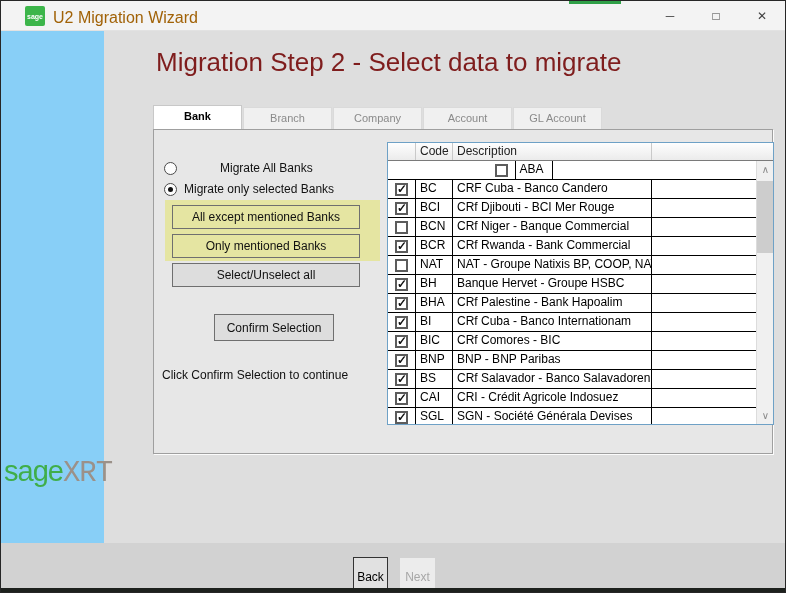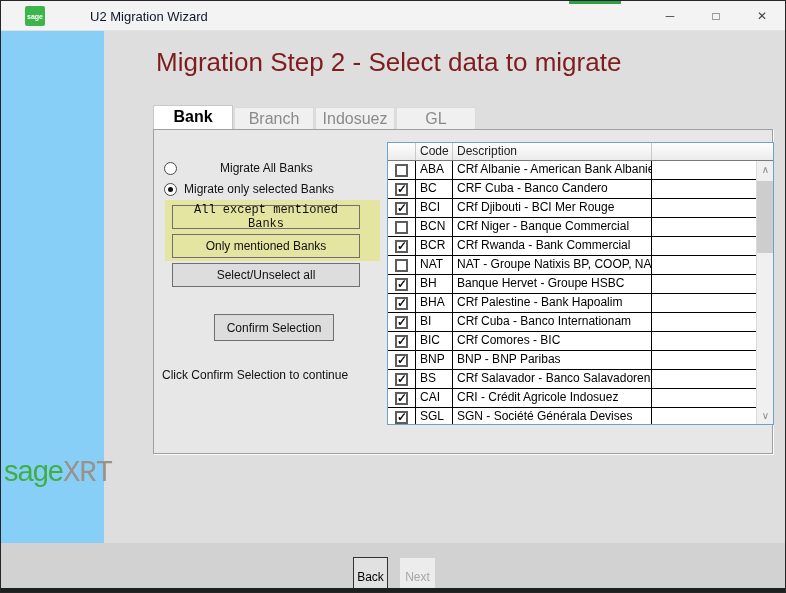--- a/index.html
+++ b/index.html
@@ -7,60 +7,60 @@
   .window { position:relative; width:786px; height:593px; background:#dedede;
             border:1px solid #262626; overflow:hidden; }
 
   
   .titlebar { position:absolute; left:0; top:0; right:0; height:30px; background:#f3f3f3;
               border-bottom:1px solid #e2e2e2; }
   .green-accent { position:absolute; left:568px; top:0; width:52px; height:3px; background:#2fa047; }
   .app-icon { position:absolute; left:24px; top:5px; width:20px; height:20px; background:#3cb54a;
               border-radius:2px; color:#fff; font-size:7px; font-weight:bold;
               display:flex; align-items:center; justify-content:center; }
-  .title-text { position:absolute; left:52px; top:8px; font-size:13px; color:#0f172a;margin-left:37px; }
+  .title-text { position:absolute; left:52px; top:8px; font-size:16px; color:#a16207; }
   .win-controls { position:absolute; right:0; top:0; height:30px; display:flex; }
   .win-btn { width:46px; height:30px; display:flex; align-items:center; justify-content:center;
              font-size:12px; color:#404040; cursor:default; }
 
   
   .sidebar { position:absolute; left:0; top:30px; width:103px; height:512px; background:#88cff7; }
   .logo { position:absolute; left:3px; top:424px; font-size:29px; letter-spacing:-1px; white-space:nowrap; }
   .logo-sage { color:#3fae49; }
   .logo-xrt { color:#9b9189;font-family:Liberation Mono, monospace; }
   .bottombar { position:absolute; left:0; right:0; top:542px; height:45px; background:#d2d2d2; }
   .bottom-border { position:absolute; left:0; right:0; bottom:0; height:4px; background:#1d211d; }
 
   .page-title { position:absolute; left:155px; top:46px; font-size:26px; color:#7f1d1d; }
 
   
   .tab-strip { position:absolute; left:152px; top:104px; height:24px; display:flex; align-items:flex-end; }
-  .tab { width:80px; height:22px; margin-right:1px; background:#f0f0f0; border:1px solid #dadada;
-         border-bottom:none; text-align:center; line-height:21px; font-size:16px; color:#8a8a8a; }
+  .tab { width:89px; height:22px; margin-right:1px; background:#f0f0f0; border:1px solid #dadada;
+         border-bottom:none; text-align:center; line-height:21px; font-size:11px; color:#8a8a8a; }
   .tab.active { height:24px; background:#fff; color:#000; font-weight:bold; border-color:#c8c8c8; }
 
   
   .panel { position:absolute; left:152px; top:128px; width:620px; height:325px;
            background:#e7e7e7; border:1px solid #9f9f9f; box-shadow:1px 1px 0 rgba(255,255,255,.9); }
 
   .radio-row { position:absolute; display:flex; align-items:center; font-size:12px; color:#111; }
   .radio-row.r1 { left:10px; top:31px;gap:36px; }
   .radio-row.r2 { left:10px; top:52px; }
   .radio-circle { width:13px; height:13px; border:1px solid #4a4a4a; border-radius:50%;
                   background:#fdfdfd; margin-right:7px; position:relative; }
   .radio-circle.selected::after { content:""; position:absolute; left:3px; top:3px; width:5px; height:5px;
                   border-radius:50%; background:#111; }
 
   .highlight { position:absolute; left:11px; top:70px; width:215px; height:61px; background:#e5e5a2; }
 
   .pbtn { position:absolute; left:18px; width:188px; height:24px; border:1px solid #6f6f6f;
           font-size:12px; color:#111; display:flex; align-items:center; justify-content:center; }
   .pbtn.yellow { background:#e5e5a2; }
   .pbtn.gray { background:#ddd; }
-  .pbtn.b1 { top:75px;font-family:Liberation Mono, monospace; } .pbtn.b2 { top:104px; } .pbtn.b3 { top:133px; }
+  .pbtn.b1 { top:75px; } .pbtn.b2 { top:104px; } .pbtn.b3 { top:133px; }
   .confirm-btn { position:absolute; left:60px; top:184px; width:120px; height:27px;
           border:1px solid #6f6f6f; background:#ddd; font-size:12px; color:#111;
           display:flex; align-items:center; justify-content:center; }
   .hint { position:absolute; left:8px; top:238px; width:222px; font-size:12px; color:#111; }
 
   
   .grid { position:absolute; left:233px; top:12px; width:387px; height:283px;
           border:1px solid #6ea1c6; background:#fff; overflow:hidden; }
   .g-header { display:flex; height:18px; background:linear-gradient(#fefefe,#ebebeb);
           border-bottom:1px solid #7a7a7a; font-size:12px; color:#222; }
@@ -117,21 +117,24 @@
   <div class="page-title">Migration Step 2 - Select data to migrate</div>
 
   <div class="tab-strip">
       <div class="tab active">
       <span>Bank</span>
     </div>
       <div class="tab">
       <span>Branch</span>
     </div>
       <div class="tab">
-      <span>Indosuez</span>
+      <span>Company</span>
+    </div>
+      <div class="tab">
+      <span>Account</span>
     </div>
       <div class="tab">
       <span>GL Account</span>
     </div>
     </div>
 
   <div class="panel">
 
     <div class="radio-row r1">
       <span class="radio-circle"></span>
@@ -156,21 +159,20 @@
         <div class="hc c-code">Code</div>
         <div class="hc c-desc">Description</div>
         <div class="hc c-fill"></div>
       </div>
       <div class="g-rows">
           <div class="g-row">
     <div class="cell c-check">
       <div class="cbx"></div>
     </div>
     <div class="cell c-code">ABA</div>
-    <div class="cell c-desc">CRf Albanie - American Bank Albanie</div>
     <div class="cell c-fill"></div>
   </div>
           <div class="g-row">
     <div class="cell c-check">
       <div class="cbx">✓</div>
     </div>
     <div class="cell c-code">BC</div>
     <div class="cell c-desc">CRF Cuba - Banco Candero</div>
     <div class="cell c-fill"></div>
   </div>

